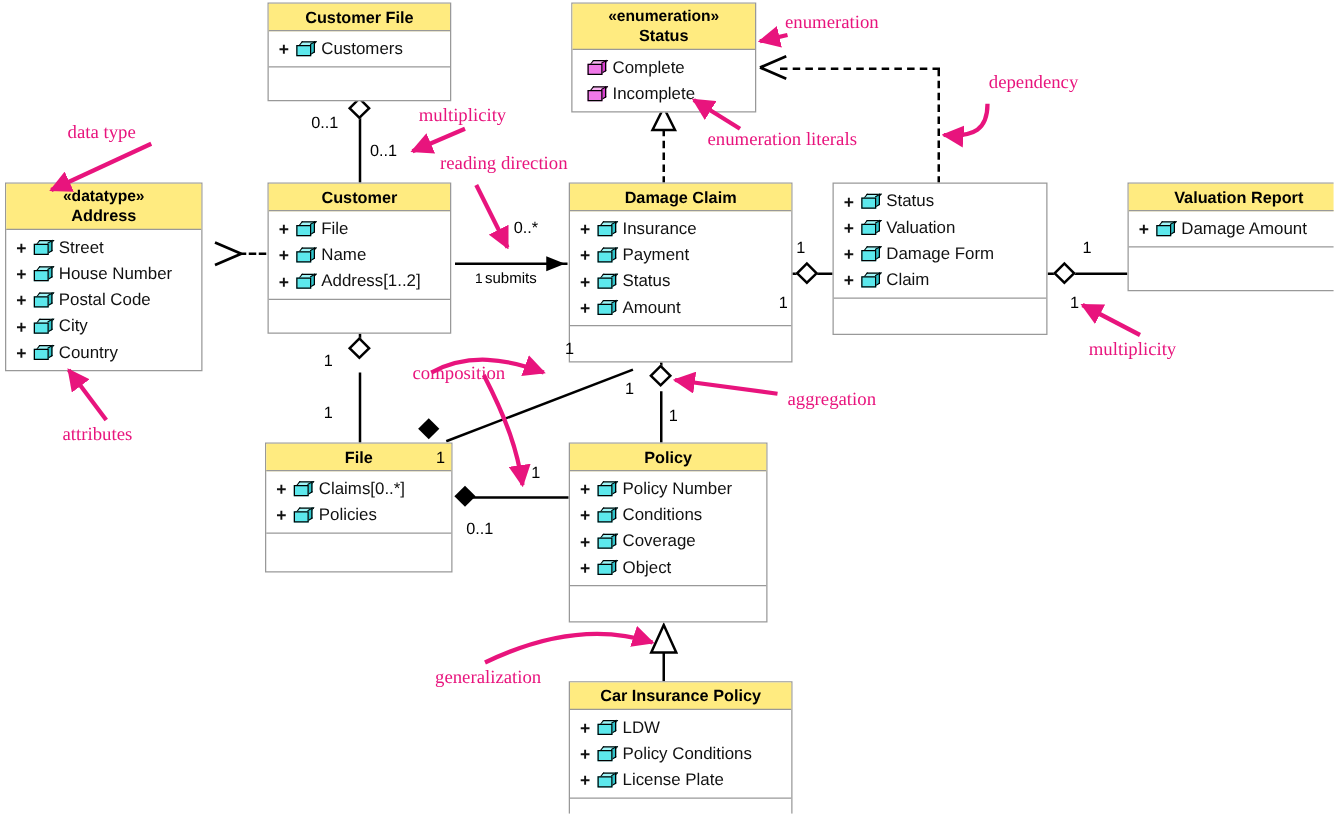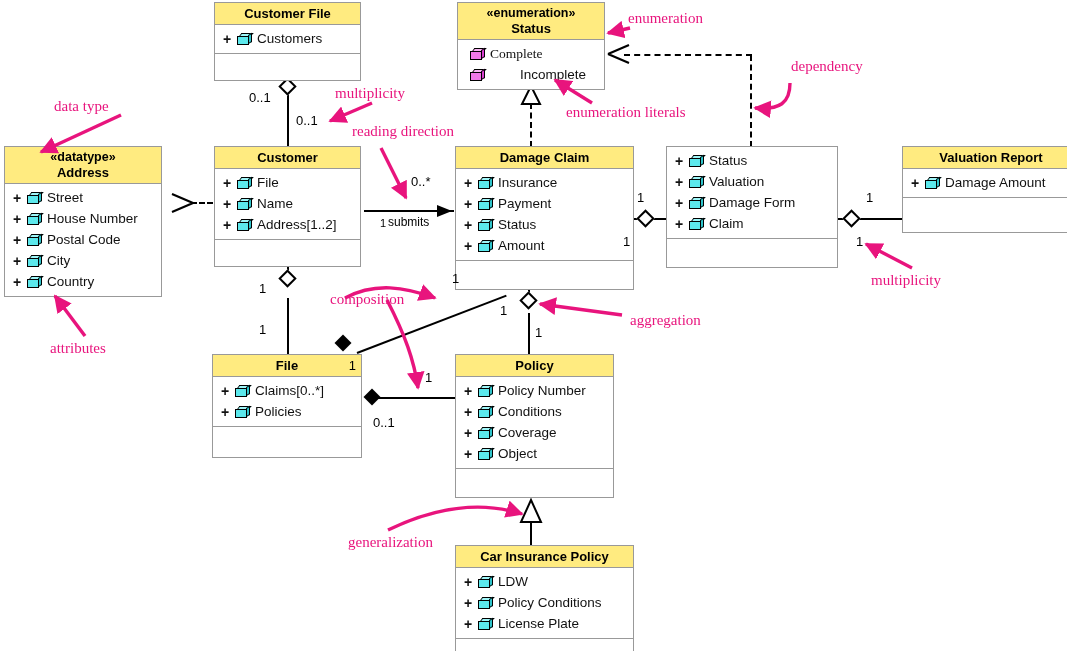--- a/index.html
+++ b/index.html
@@ -269,29 +269,29 @@
     </div>
     <div class="uml-ops"></div>
   </div>
 
   <div class="uml-class" style="left:457px; top:2px; width:148px;">
     <div class="uml-header">
       <span class="stereo">«enumeration»</span>
       <span>Status</span>
     </div>
     <div class="uml-attrs" style="border-bottom:none;">
-      <div class="attr" style="padding-left:12px;font-family:Liberation Serif, serif;">
+      <div class="attr" style="padding-left:12px;">
         <span class="cube mag">
             <span class="top"></span>
             <span class="side"></span>
             <span class="face"></span>
           </span>
         <span class="lbl">Complete</span>
       </div>
-      <div class="attr" style="padding-left:12px;gap:30px;">
+      <div class="attr" style="padding-left:12px;">
         <span class="cube mag">
             <span class="top"></span>
             <span class="side"></span>
             <span class="face"></span>
           </span>
         <span class="lbl">Incomplete</span>
       </div>
     </div>
   </div>
 

